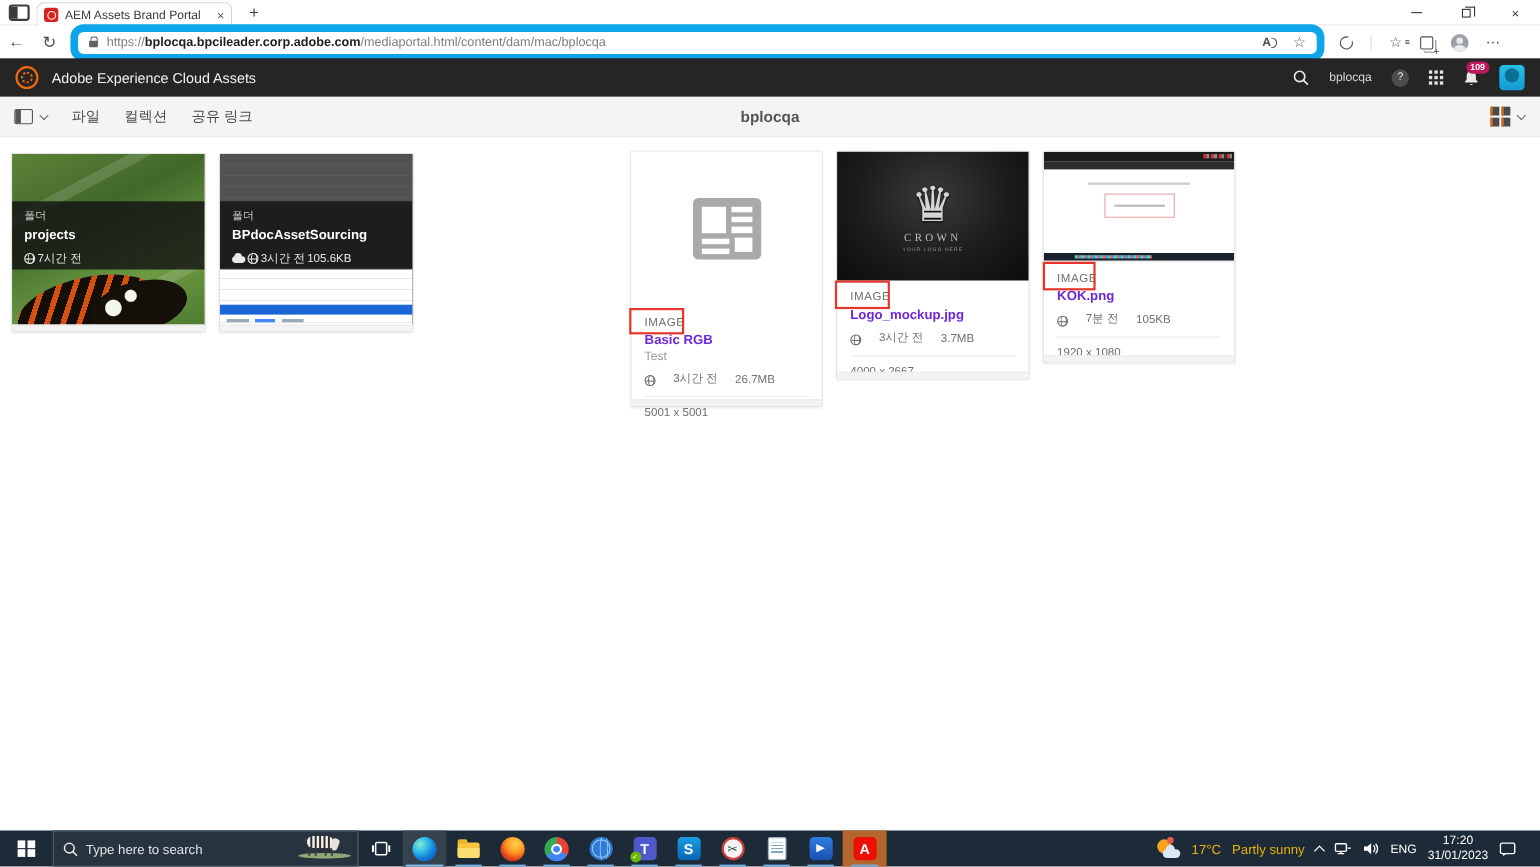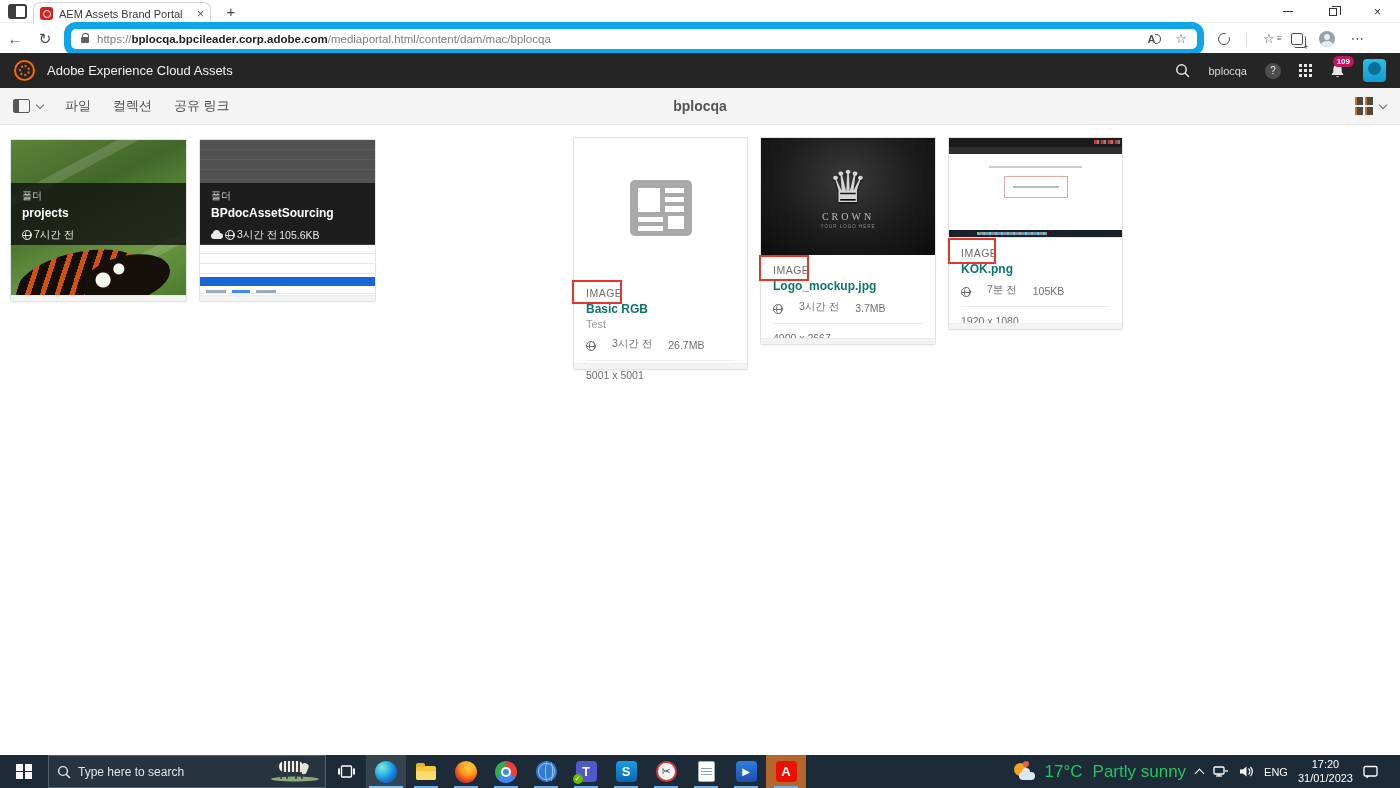--- a/index.html
+++ b/index.html
@@ -116,21 +116,21 @@
   .t6bar2{position:absolute;left:0;right:0;top:9px;height:7px;background:#2e2e2e}
   .t6dots{position:absolute;right:2px;top:2px;width:26px;height:4px;background:repeating-linear-gradient(90deg,#c33 0 3px,#888 3px 5px,#2e2e2e 5px 7px)}
   .t6red{position:absolute;left:50%;top:38px;width:64px;height:22px;margin-left:-32px;border:1px solid #e4a6a6;background:#fff}
   .t6red i{position:absolute;left:8px;right:8px;top:9px;height:2px;background:#bbb}
   .t6line{position:absolute;left:40px;right:40px;top:28px;height:2px;background:#ccc}
   .t6task{position:absolute;left:0;right:0;bottom:0;height:7px;background:#19222c}
   .t6task i{position:absolute;left:28px;top:2px;width:70px;height:3px;background:repeating-linear-gradient(90deg,#4da 0 2px,#e66 2px 4px,#49f 4px 6px)}
   
   .info{padding:9px 12px 0 12px;position:relative}
   .badge{font-size:10.5px;color:#6e6e6e;letter-spacing:.5px}
-  .atitle{font-size:12px;font-weight:bold;color:#0f766e;margin-top:3px;white-space:nowrap;overflow:hidden}
+  .atitle{font-size:12px;font-weight:bold;color:#6d28d9;margin-top:3px;white-space:nowrap;overflow:hidden}
   .asub{font-size:11px;color:#9a9a9a;margin-top:2px}
   .ameta{display:flex;align-items:flex-end;gap:16px;font-size:10.5px;color:#707070;margin-top:7px}
   .adiv{border-top:1px solid #ececec;margin:9px 0 0 0}
   .adims{font-size:10.5px;color:#6e6e6e;margin-top:8px}
   .annot{position:absolute;border:2px solid #e8352b;pointer-events:none}
 
   
   .watermark{position:absolute;left:1163px;top:565px;color:#b7b7b7}
   .wm1{font-size:17px}
   .wm2{font-size:12.5px;color:#c0c0c0;margin-top:3px}
@@ -168,21 +168,21 @@
   .icnote{width:17px;height:21px;background:#fdfdfd;border:1px solid #9ab0bd;border-radius:2px;position:relative}
   .icnote::before{content:"";position:absolute;left:2px;top:4px;right:2px;height:11px;background:repeating-linear-gradient(#fdfdfd 0 2px,#7fa6c0 2px 3px)}
   .icmovies{width:21px;height:21px;border-radius:4px;background:linear-gradient(180deg,#2f7de0,#1b4fae);color:#fff;font-size:10px;display:flex;align-items:center;justify-content:center}
   .icadobe{width:21px;height:21px;border-radius:4px;background:#eb1000;color:#fff;font-size:13px;font-weight:bold;display:flex;align-items:center;justify-content:center}
   .tright{margin-left:auto;display:flex;align-items:center;gap:10px;padding-right:6px}
   .wicon{position:relative;width:22px;height:17px}
   .wsun{position:absolute;left:1px;top:0;width:13px;height:13px;border-radius:50%;background:#f7a21b}
   .wsun::after{content:"";position:absolute;right:-2px;top:-2px;width:6px;height:6px;border-radius:50%;background:#e25d4e}
   .wcloud{position:absolute;right:0;bottom:0;width:16px;height:8px;background:#dbe7f2;border-radius:8px}
   .wcloud::before{content:"";position:absolute;left:3px;top:-4px;width:8px;height:8px;border-radius:50%;background:#dbe7f2}
-  .traytxt{font-size:17px;color:#22c55e;white-space:nowrap}
+  .traytxt{font-size:12px;color:#eab308;white-space:nowrap}
   .chevup{width:7px;height:7px;border-right:1.5px solid #fff;border-bottom:1.5px solid #fff;transform:rotate(-135deg);margin-top:4px}
   .traylang{font-size:11px}
   .trayclock{font-size:11px;text-align:center;line-height:1.25}
   .showdesk{width:5px;border-left:1px solid #46525e}
 </style>
 </head>
 <body>
 
 <div id="screen">
 

